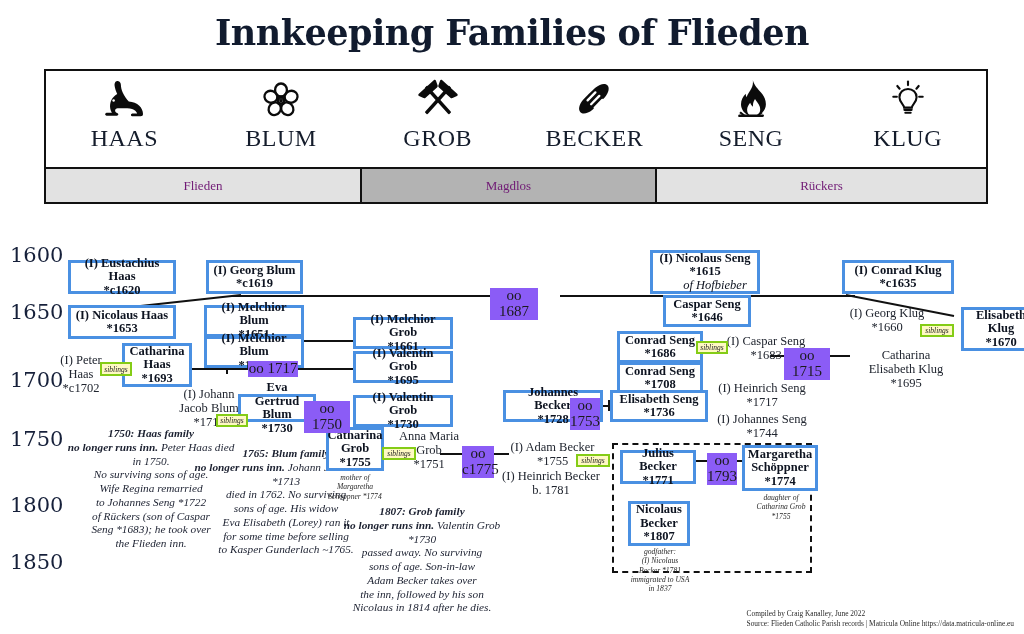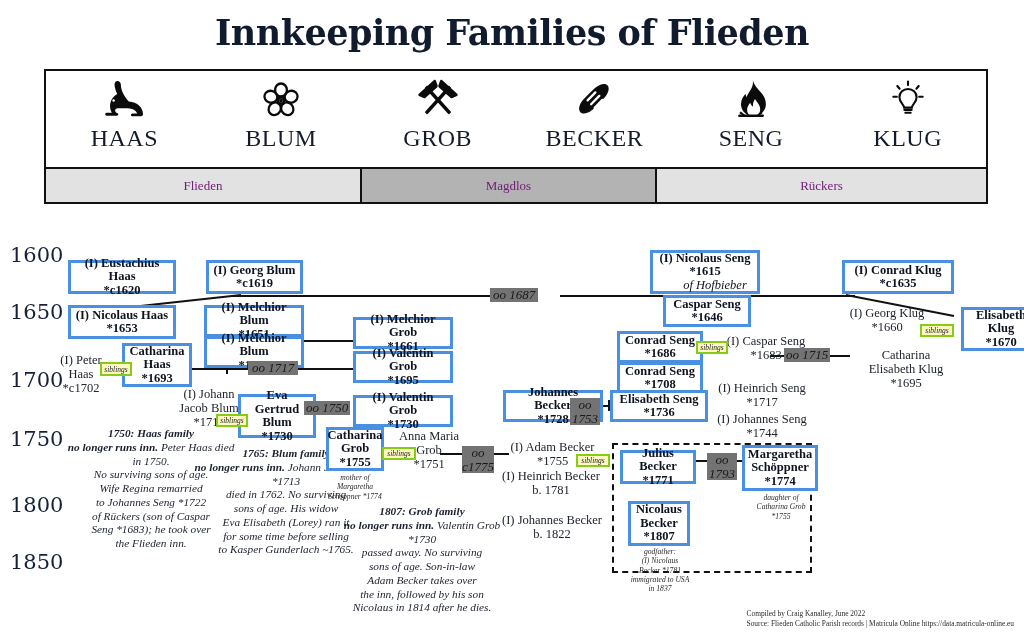--- a/index.html
+++ b/index.html
@@ -85,22 +85,22 @@
   .sib{
     position:absolute;box-sizing:border-box;
     border:2px solid #84cc16;background:#fef9c3;
     font-size:7.5px;font-style:italic;color:#222;
     display:flex;align-items:center;justify-content:center;
     padding:1px 3px;z-index:6;
   }
   
   .mlab{
     position:absolute;text-align:center;
-    font-size:13px;font-style:italic;color:#1a1a1a;
-    line-height:1.05;z-index:5;background:#737373;
+    font-size:15px;color:#1a1a1a;
+    line-height:1.05;z-index:5;background:#8b5cf6;
   }
   
   .ln{position:absolute;background:#111111;z-index:1;}
   .lnh{height:2px;}
   .lnv{width:2px;}
   .diag{position:absolute;z-index:1;}
   
   .note{
     position:absolute;text-align:center;
     font-style:italic;font-size:11.3px;line-height:1.22;
@@ -307,21 +307,21 @@
   </div>
   <div class="pbox" style="left:204px;top:131px;width:100px;height:32px">
     <span>(I) Melchior Blum</span>
     <span>*1685</span>
   </div>
   <div class="pplain" style="left:170px;top:182px;width:78px">
     <span>(I) Johann</span><br>
     <span>Jacob Blum</span><br>
     <span>*1713</span>
   </div>
-  <div class="pbox" style="left:238px;top:189px;width:78px;height:44px">
+  <div class="pbox" style="left:238px;top:189px;width:78px;height:28px">
     <span>Eva Gertrud</span>
     <span>Blum</span>
     <span>*1730</span>
   </div>
   <div class="sib" style="left:216px;top:209px;width:32px;height:13px">siblings</div>
 
   <div class="pbox" style="left:353px;top:112px;width:100px;height:32px">
     <span>(I) Melchior Grob</span>
     <span>*1661</span>
   </div>
@@ -408,24 +408,20 @@
     <span>*1728</span>
   </div>
   <div class="pplain" style="left:505px;top:235px;width:95px">
     <span>(I) Adam Becker</span><br>
     <span>*1755</span>
   </div>
   <div class="sib" style="left:576px;top:249px;width:34px;height:13px">siblings</div>
   <div class="pplain" style="left:501px;top:264px;width:100px">
     <span>(I) Heinrich Becker</span><br>
     <span>b. 1781</span>
-  </div>
-  <div class="pplain" style="left:498px;top:308px;width:108px">
-    <span>(I) Johannes Becker</span><br>
-    <span>b. 1822</span>
   </div>
 
   <div class="pbox" style="left:620px;top:245px;width:76px;height:34px">
     <span>Julius Becker</span>
     <span>*1771</span>
   </div>
   <div class="pbox" style="left:742px;top:240px;width:76px;height:46px">
     <span>Margaretha</span>
     <span>Schöppner</span>
     <span>*1774</span>

